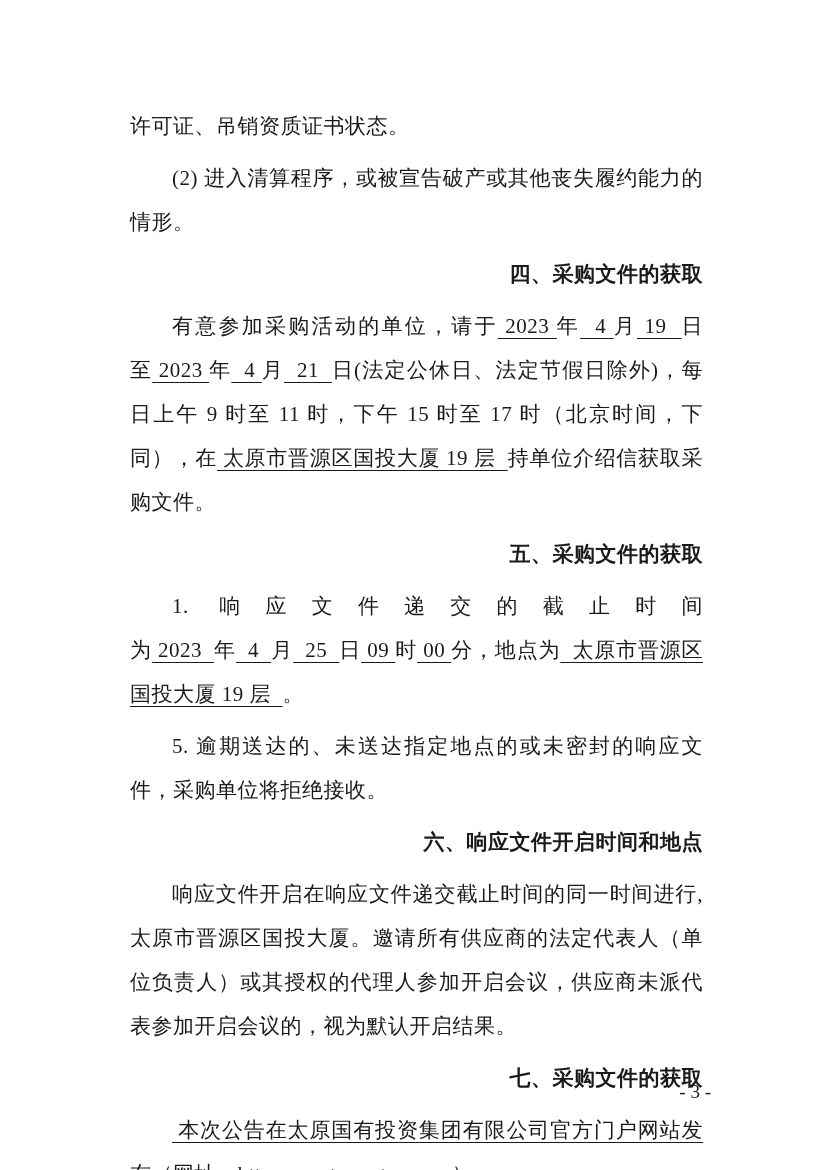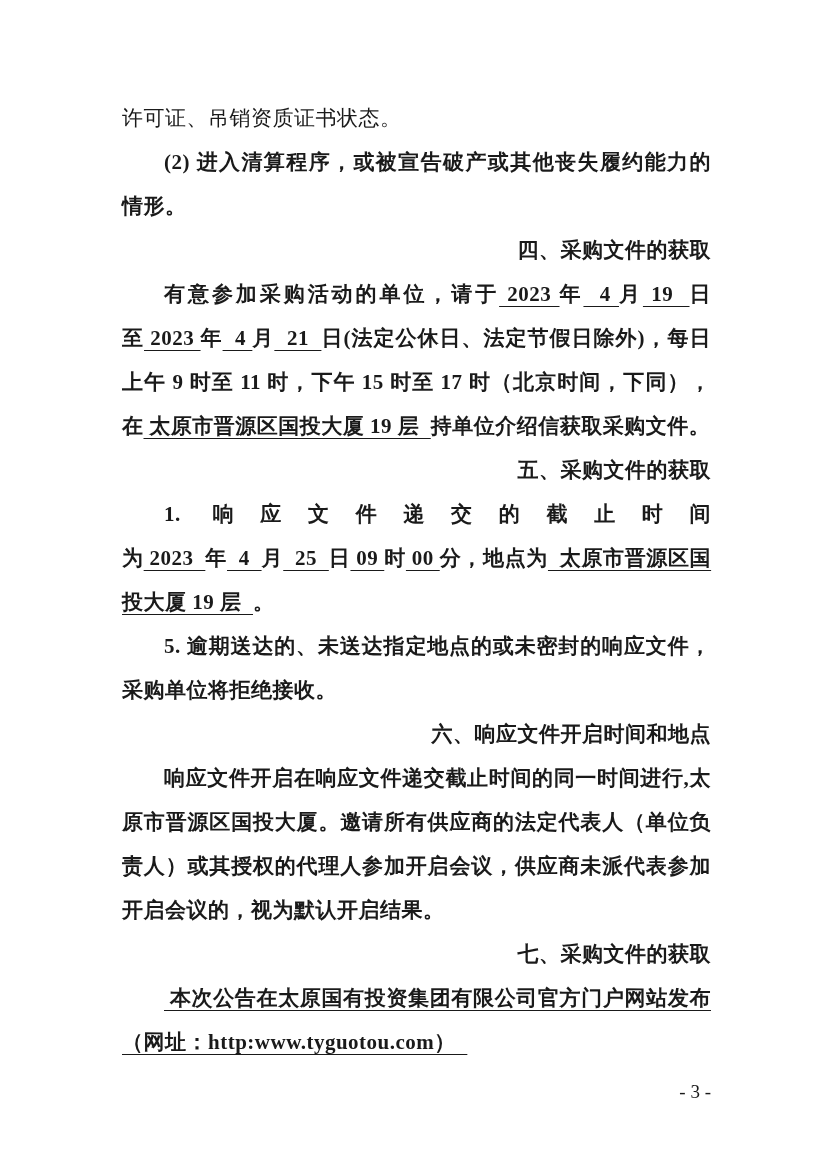--- a/index.html
+++ b/index.html
@@ -12,32 +12,32 @@
     overflow: hidden;
     position: relative;
   }
   .doc {
     position: absolute;
     left: 122px;
     top: 96px;
     width: 589px;
   }
   .para, .heading {
-    margin: 0;
+    margin: 8px;
     font-size: 21px;
     line-height: 44px;
     text-align: justify;
     letter-spacing: 0.5px;
   }
   .heading {
     font-family: "Liberation Sans", "DejaVu Sans", sans-serif;
     font-weight: bold;
     text-align: right;
   }
-  .indent2 { text-indent: 2em; font-weight: bold; }
+  .indent2 { text-indent: 2em; }
   .blank {
     text-decoration: underline;
     text-underline-offset: 5px;
     text-decoration-thickness: 1px;
   }
   .footer {
     position: absolute;
     left: 122px;
     top: 1080px;
     width: 589px;

